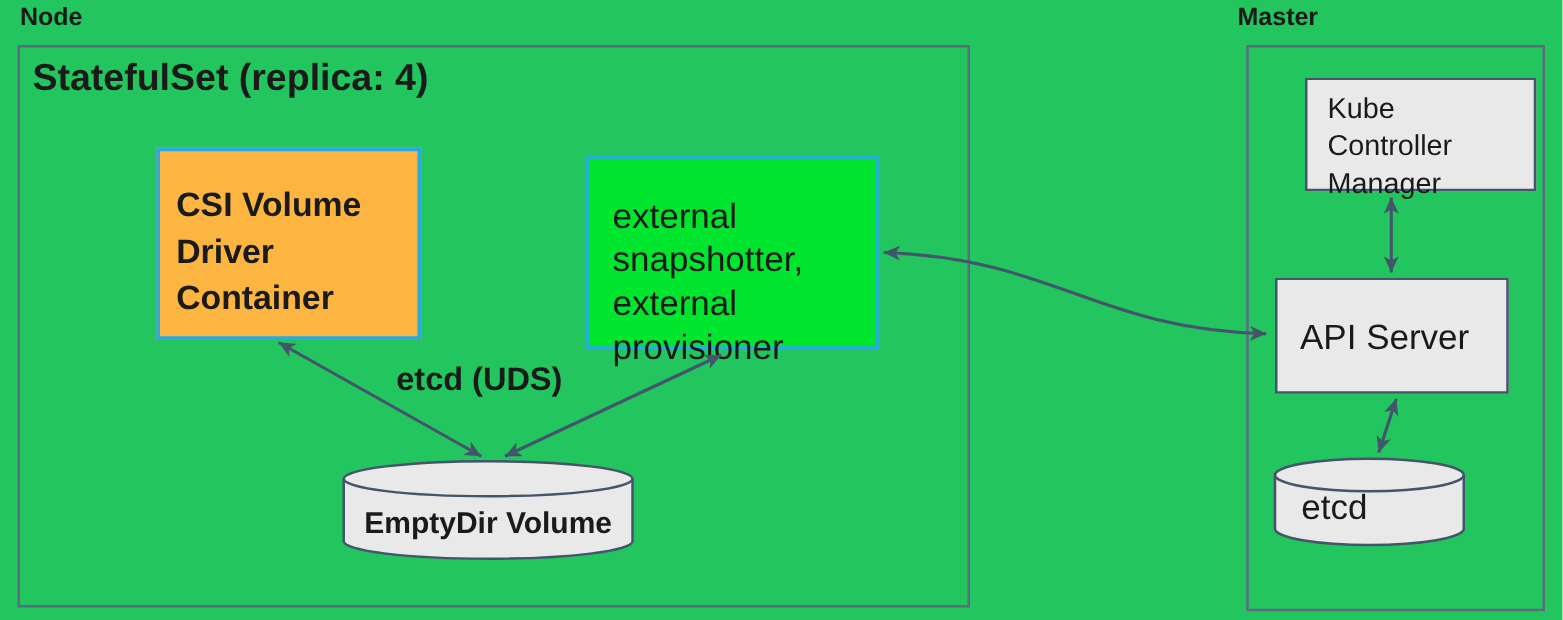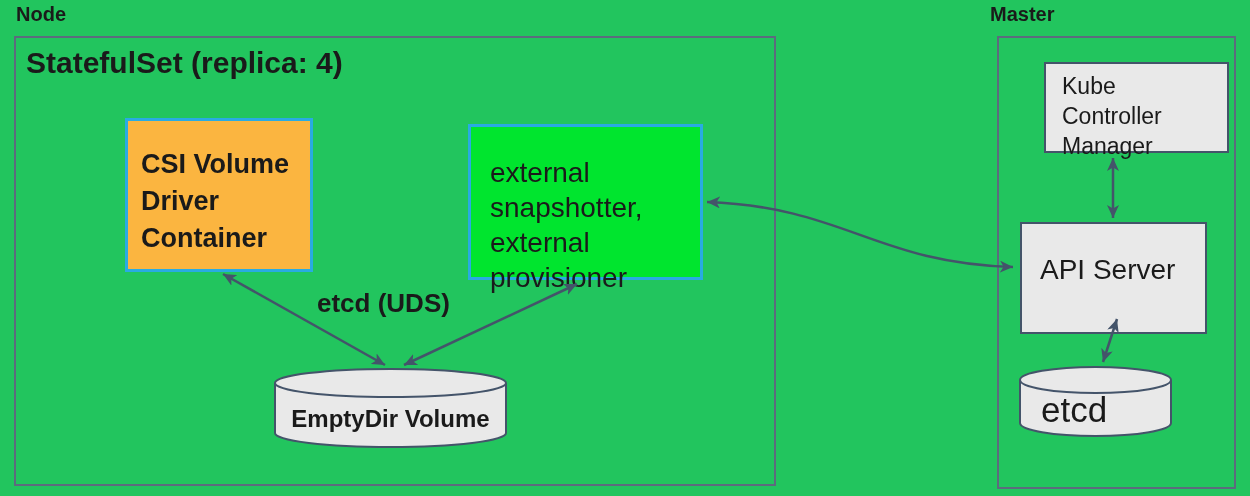--- a/index.html
+++ b/index.html
@@ -57,21 +57,21 @@
     font-size:26px;font-weight:700;
     z-index:3;
   }
   .cyl-label{
     z-index:3;
   }
   .emptydir-label{
     font-size:24px;font-weight:600;text-align:center;
   }
   .etcd-label{
-    font-size:35px;font-weight:400;
+    font-size:28px;font-weight:400;
   }
   .master-inner-box{
     background:var(--gray-fill);
     border:2px solid var(--inner-border);
     box-sizing:border-box;
     z-index:1;
     white-space:pre-line;
   }
   .kcm-box{
     font-size:23px;font-weight:400;line-height:30px;
@@ -107,42 +107,42 @@
 <body>
 
 <div class="canvas">
 
   <div class="abs group-label" style="left:16px;top:3px;">Node</div>
 
   <div class="abs outer-box" style="left:14px;top:36px;width:758px;height:446px;"></div>
 
   <div class="abs statefulset-label" style="left:26px;top:46px;">StatefulSet (replica: 4)</div>
 
-  <div class="abs node-inner-box csi-box" style="left:125px;top:118px;width:188px;height:154px;">CSI Volume
+  <div class="abs node-inner-box csi-box" style="left:125px;top:118px;width:212px;height:154px;">CSI Volume
 Driver
 Container</div>
 
   <div class="abs node-inner-box ext-box" style="left:468px;top:124px;width:235px;height:156px;">external
 snapshotter,
 external
 provisioner</div>
 
   <div class="abs grpc-label" style="left:317px;top:288px;">etcd (UDS)</div>
 
   <div class="abs cyl-label emptydir-label" style="left:275px;top:405px;width:231px;">EmptyDir Volume</div>
 
   <div class="abs group-label" style="left:990px;top:3px;">Master</div>
 
   <div class="abs outer-box" style="left:997px;top:36px;width:235px;height:449px;"></div>
 
   <div class="abs master-inner-box kcm-box" style="left:1020px;top:62px;width:185px;height:91px;">Kube
 Controller
 Manager</div>
 
-  <div class="abs master-inner-box api-box" style="left:1020px;top:222px;width:187px;height:112px;">API Server</div>
+  <div class="abs master-inner-box api-box" style="left:1020px;top:222px;width:187px;height:93px;">API Server</div>
 
   <div class="abs cyl-label etcd-label" style="left:1041px;top:390px;">etcd</div>
 
   <svg class="connector-layer" width="1250" height="496" viewBox="0 0 1250 496">
     <defs>
       <marker id="ah" viewBox="0 0 14 12" refX="13" refY="6" markerWidth="14" markerHeight="12" markerUnits="userSpaceOnUse" orient="auto-start-reverse">
         <path class="arrowhead" d="M0,0 L13,6 L0,12 L3.5,6 Z"></path>
       </marker>
     </defs>
 

